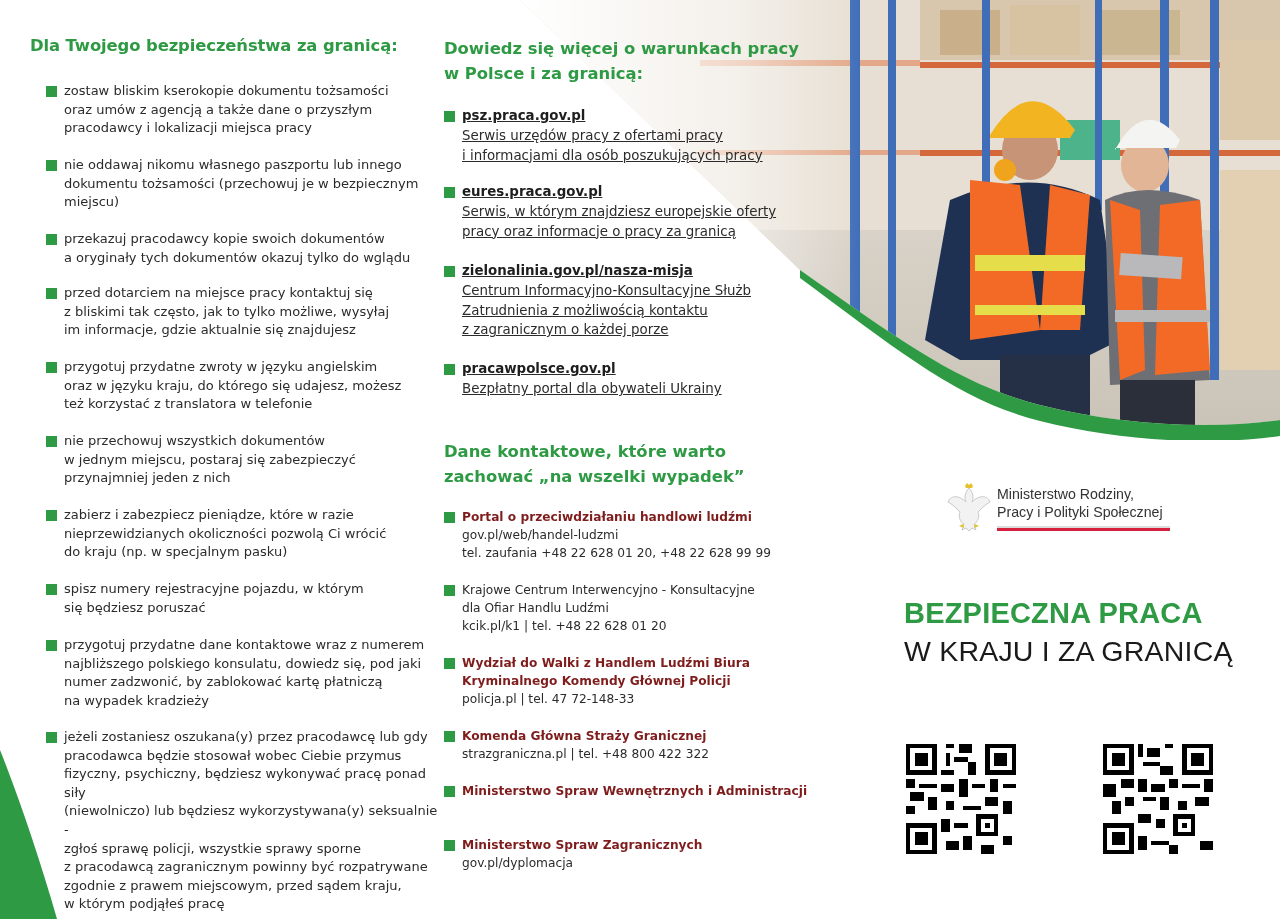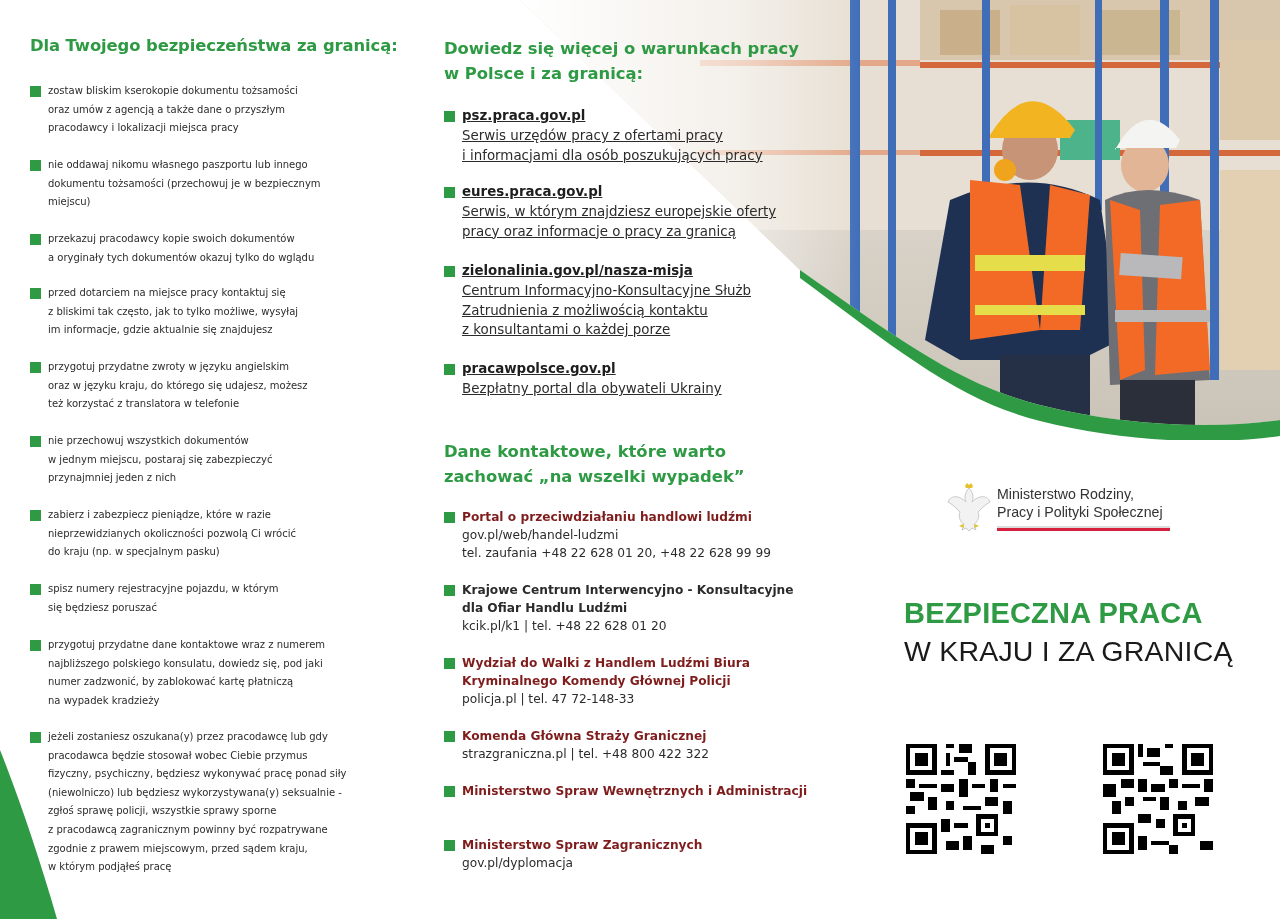--- a/index.html
+++ b/index.html
@@ -8,35 +8,35 @@
     background:#ffffff;
     font-family:"DejaVu Sans", "Liberation Sans", sans-serif;
     color:#2b2b2b;
   }
   .sq { display:inline-block; width:11px; height:11px; background:#2f9a44; position:absolute; left:0; top:4px; }
 
   
   #col1 { position:absolute; left:30px; top:36px; width:395px; }
   #col1 h2 { margin:0 0 0 0; font-size:16.4px; font-weight:bold; color:#2f9a44; letter-spacing:-0.1px; }
   #col1 ul { list-style:none; margin:0; padding:0; position:absolute; top:46px; left:0; width:395px; }
-  #col1 li { position:absolute; left:0; padding-left:18px; font-size:10px; line-height:18.6px; color:#2b2b2b; white-space:pre-line; width:380px; }
+  #col1 li { position:absolute; left:16px; padding-left:18px; font-size:13px; line-height:18.6px; color:#2b2b2b; white-space:pre-line; width:380px; }
 
   
   #green-corner { position:absolute; left:0; top:750px; width:60px; height:169px; }
 
   
   #col2 { position:absolute; left:444px; top:36px; width:360px; }
   .h2b { margin:0; font-size:16.4px; font-weight:bold; color:#2f9a44; line-height:25px; white-space:pre-line; position:absolute; left:0; width:360px; }
   .link-item { position:absolute; left:0; padding-left:18px; width:350px;text-decoration:underline; }
   .link-item .t { font-size:13.4px; font-weight:bold; color:#1e1e1e; line-height:20px; display:block; }
   .link-item .d { font-size:13.4px; line-height:19.6px; color:#2b2b2b; white-space:pre-line; display:block; }
   .link-item .sq { top:5px; }
   .contact-item { position:absolute; left:0; padding-left:18px; width:360px; }
   .contact-item .t { font-size:12.2px; font-weight:bold; color:#7f1d1d; line-height:18px; display:block; white-space:pre-line; }
-  .contact-item .t.normal { font-weight:bold; color:#2b2b2b; }
+  .contact-item .t.normal { font-weight:normal; color:#2b2b2b; }
   .contact-item .d { font-size:12.2px; line-height:18px; color:#2b2b2b; white-space:pre-line; display:block; }
   .contact-item .sq { top:4px; }
 
   
   #photo { position:absolute; left:520px; top:0; width:760px; height:440px; overflow:hidden; }
 
   
   #logo { position:absolute; left:946px; top:482px; width:240px; height:56px; }
   #logo .txt { position:absolute; left:51px; top:3px; font-size:14.2px; line-height:18px; color:#333; font-family:"Liberation Sans", sans-serif; white-space:pre-line; }
   #logo .bar-gray { position:absolute; left:51px; top:44px; width:173px; height:2px; background:#dcdcdc; }
@@ -171,21 +171,21 @@
     <span class="sq"></span>
     <span class="t">eures.praca.gov.pl</span>
     <span class="d">Serwis, w którym znajdziesz europejskie oferty
 pracy oraz informacje o pracy za granicą</span>
   </div>
   <div class="link-item" style="top:225px">
     <span class="sq"></span>
     <span class="t">zielonalinia.gov.pl/nasza-misja</span>
     <span class="d">Centrum Informacyjno-Konsultacyjne Służb
 Zatrudnienia z możliwością kontaktu
-z konsultantami o każdej porze</span>
+z zagranicznym o każdej porze</span>
   </div>
   <div class="link-item" style="top:323px">
     <span class="sq"></span>
     <span class="t">pracawpolsce.gov.pl</span>
     <span class="d">Bezpłatny portal dla obywateli Ukrainy</span>
   </div>
 
   <h2 class="h2b" style="top:403px">Dane kontaktowe, które warto
 zachować „na wszelki wypadek”</h2>
 

